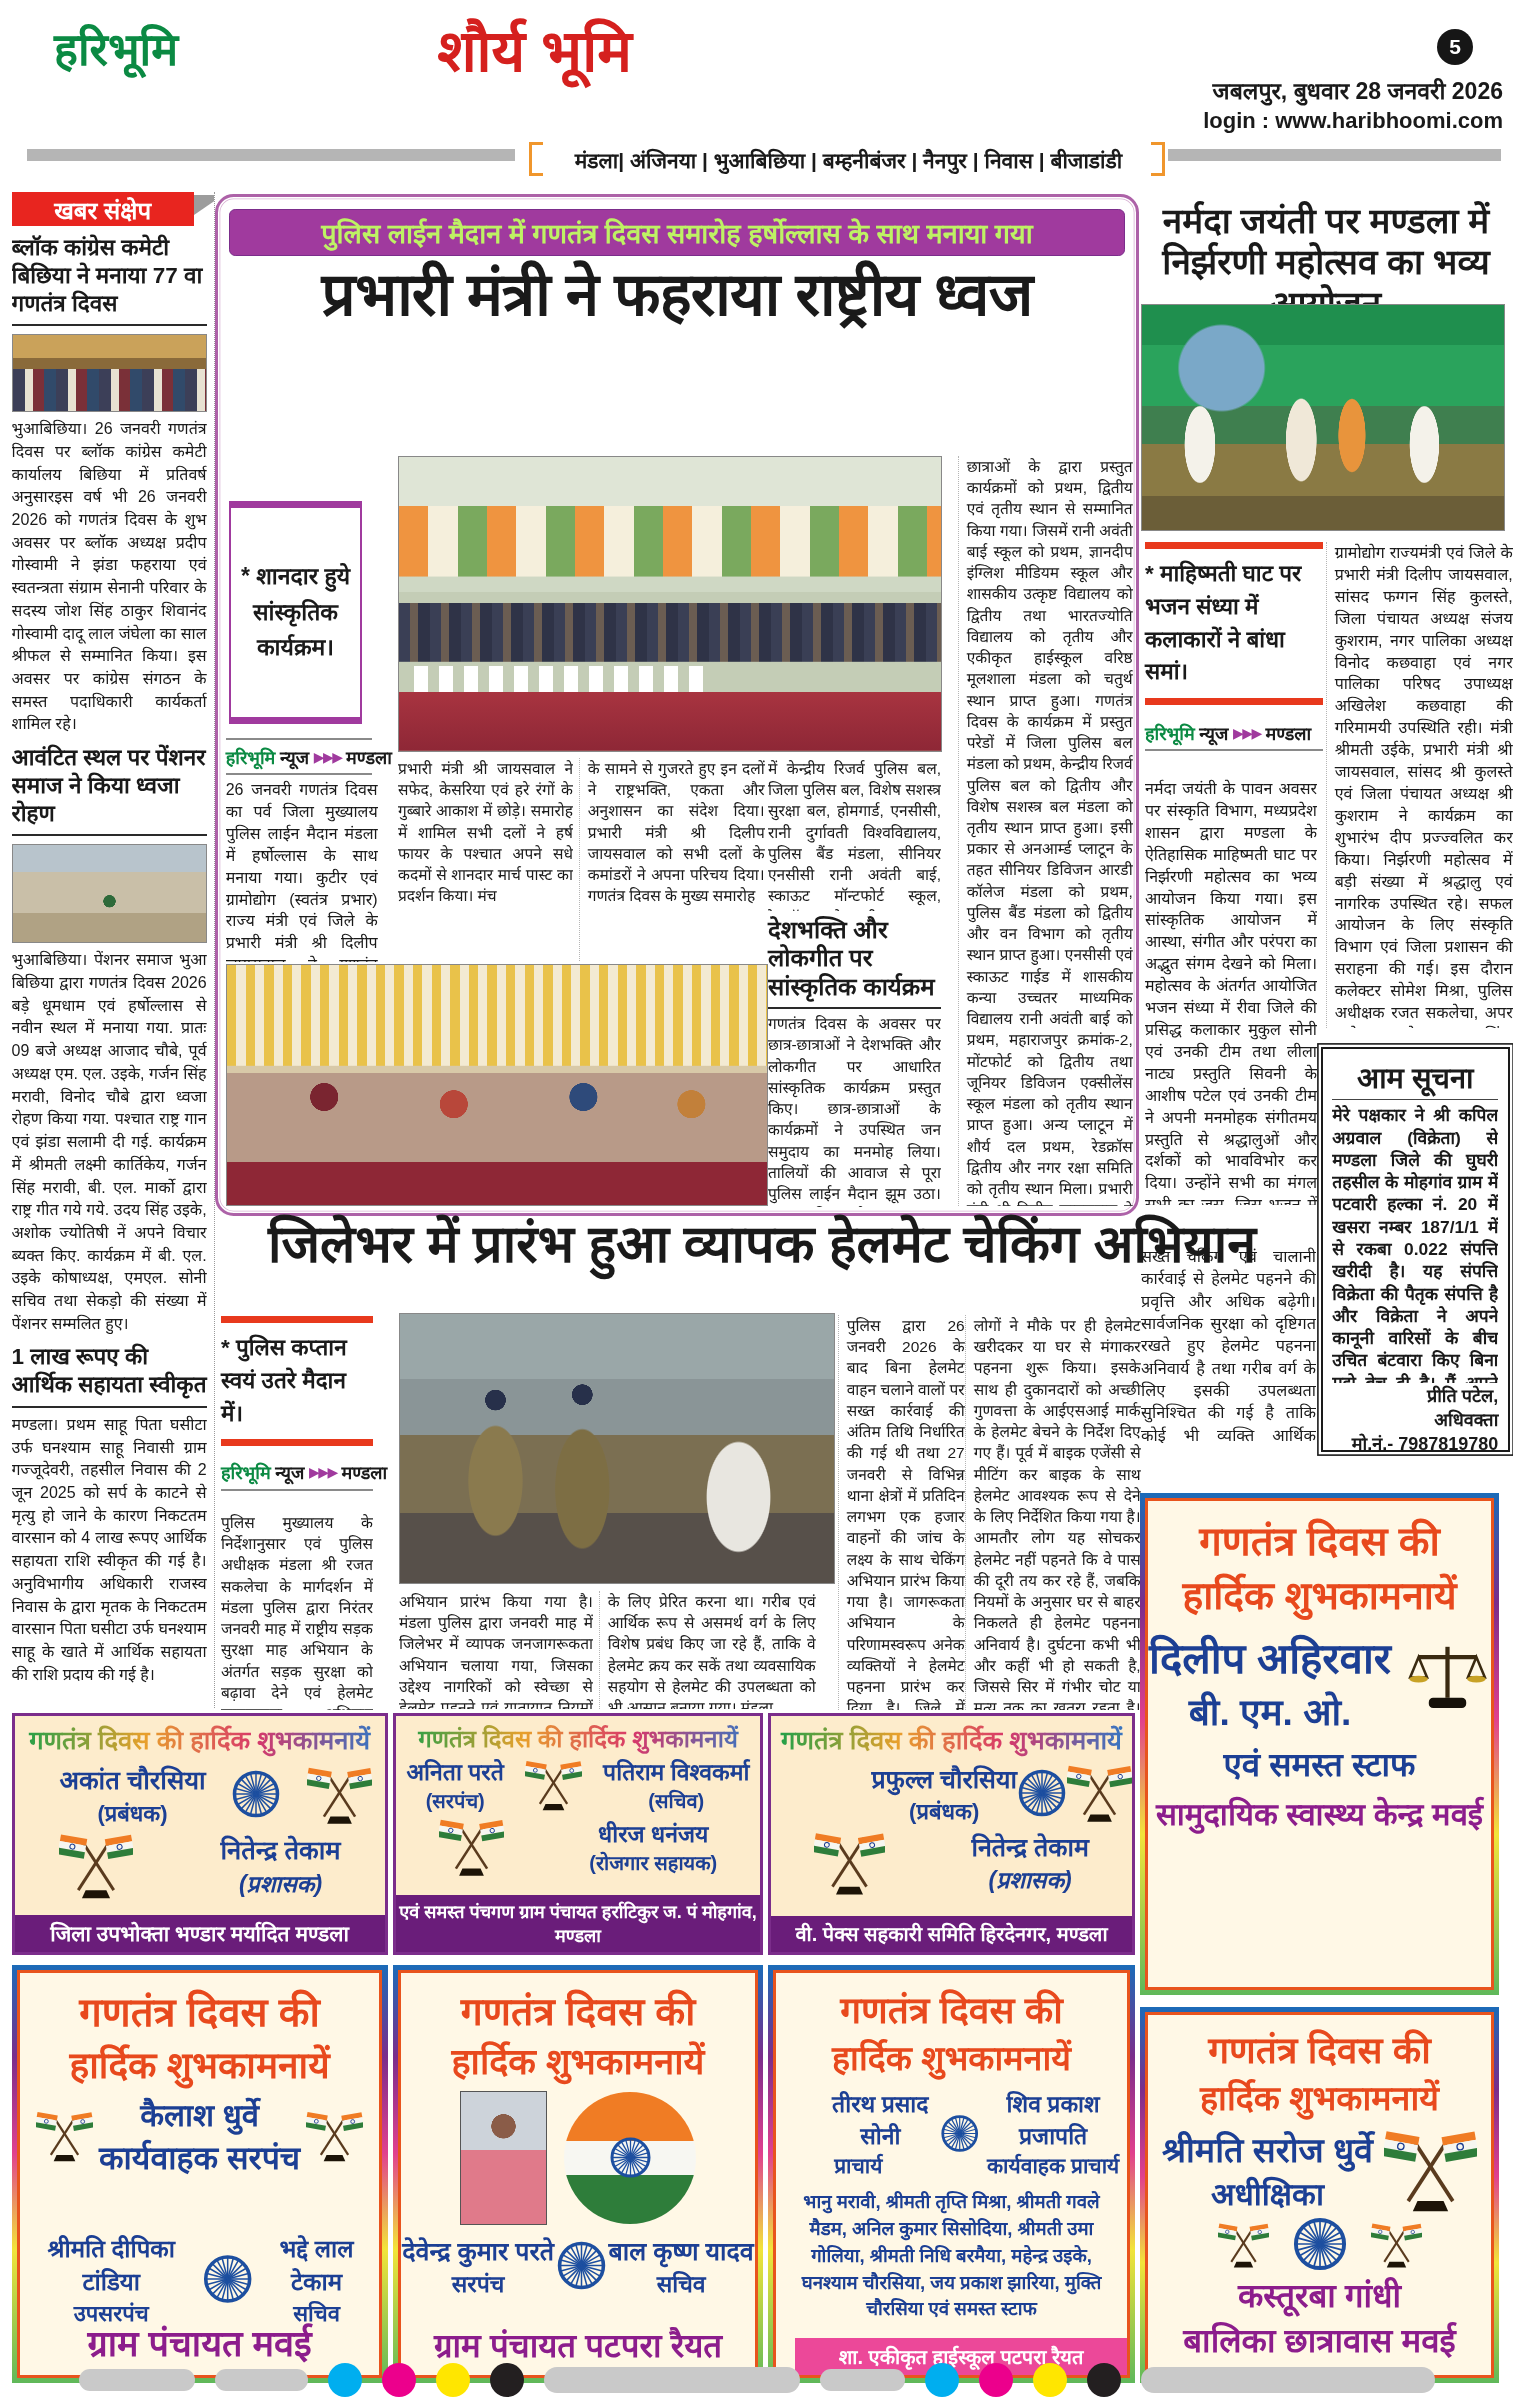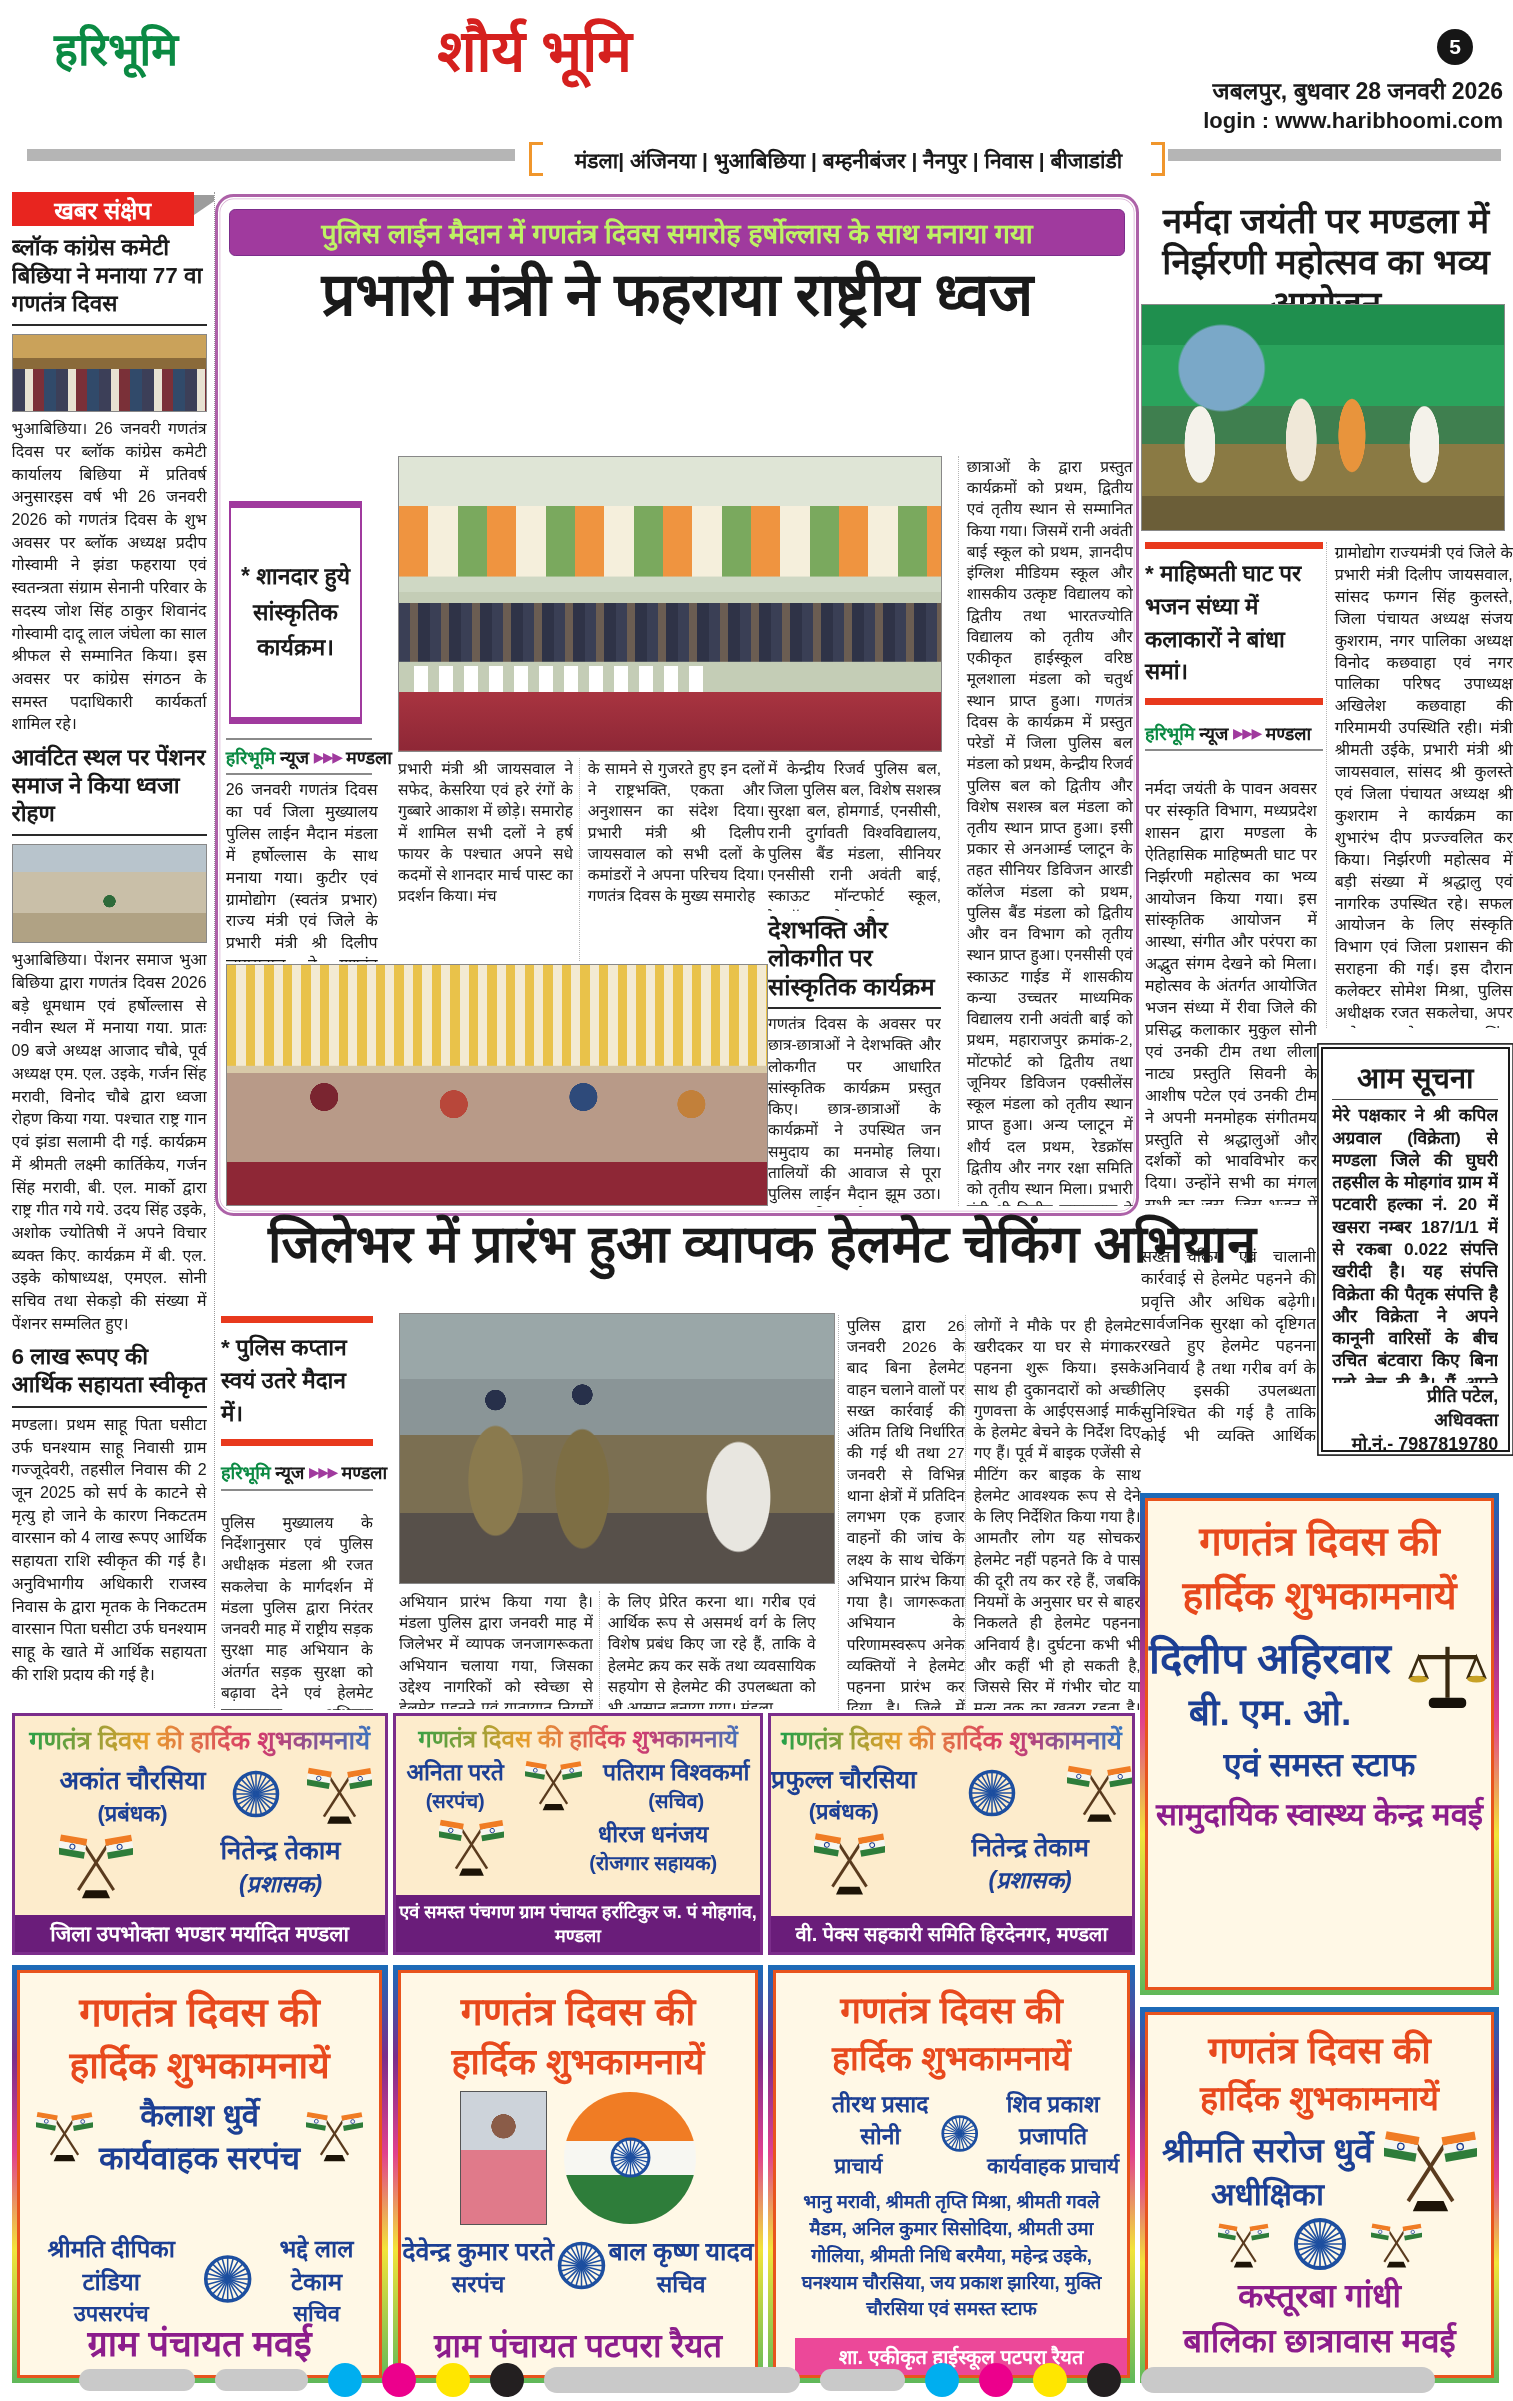--- a/index.html
+++ b/index.html
@@ -141,21 +141,21 @@
       linear-gradient(180deg,#caa25a 0 30%,#8a6a3a 30% 45%,transparent 45%),
       repeating-linear-gradient(90deg,#3c3f58 0 12.4px,#e8e2d2 12.4px 20px,#7a3038 20px 31px,#314a6a 31px 43px),
       linear-gradient(180deg,#b89868,#6a5438);"></div>
   <div class="bbody">भुआबिछिया। 26 जनवरी गणतंत्र दिवस पर ब्लॉक कांग्रेस कमेटी कार्यालय बिछिया में प्रतिवर्ष अनुसारइस वर्ष भी 26 जनवरी 2026 को गणतंत्र दिवस के शुभ अवसर पर ब्लॉक अध्यक्ष प्रदीप गोस्वामी ने झंडा फहराया एवं स्वतन्त्रता संग्राम सेनानी परिवार के सदस्य जोश सिंह ठाकुर शिवानंद गोस्वामी दादू लाल जंघेला का साल श्रीफल से सम्मानित किया। इस अवसर पर कांग्रेस संगठन के समस्त पदाधिकारी कार्यकर्ता शामिल रहे।</div>
   <div class="bhead">आवंटित स्थल पर पेंशनर समाज ने किया ध्वजा रोहण</div>
   <div class="photo" style="height:97px;margin-top:7.7px;background:
       radial-gradient(circle 20px at 50% 58%, #2e6a3a 0 30%, transparent 32%),
       linear-gradient(180deg,#b8c4cc 0 28%,#c9bfa8 28% 70%,#b0a284 70% 100%),
       #c2b498;"></div>
   <div class="bbody">भुआबिछिया। पेंशनर समाज भुआ बिछिया द्वारा गणतंत्र दिवस 2026 बड़े धूमधाम एवं हर्षोल्लास से नवीन स्थल में मनाया गया. प्रातः 09 बजे अध्यक्ष आजाद चौबे, पूर्व अध्यक्ष एम. एल. उइके, गर्जन सिंह मरावी, विनोद चौबे द्वारा ध्वजा रोहण किया गया. पश्चात राष्ट्र गान एवं झंडा सलामी दी गई. कार्यक्रम में श्रीमती लक्ष्मी कार्तिकेय, गर्जन सिंह मरावी, बी. एल. मार्को द्वारा राष्ट्र गीत गये गये. उदय सिंह उइके, अशोक ज्योतिषी नें अपने विचार ब्यक्त किए. कार्यक्रम में बी. एल. उइके कोषाध्यक्ष, एमएल. सोनी सचिव तथा सेकड़ो की संख्या में पेंशनर सम्मलित हुए।</div>
-  <div class="bhead">6 लाख रूपए की आर्थिक सहायता स्वीकृत</div>
+  <div class="bhead">1 लाख रूपए की आर्थिक सहायता स्वीकृत</div>
   <div class="bbody">मण्डला। प्रथम साहू पिता घसीटा उर्फ घनश्याम साहू निवासी ग्राम गज्जूदेवरी, तहसील निवास की 2 जून 2025 को सर्प के काटने से मृत्यु हो जाने के कारण निकटतम वारसान को 4 लाख रूपए आर्थिक सहायता राशि स्वीकृत की गई है। अनुविभागीय अधिकारी राजस्व निवास के द्वारा मृतक के निकटतम वारसान पिता घसीटा उर्फ घनश्याम साहू के खाते में आर्थिक सहायता की राशि प्रदाय की गई है।</div>
 </div>
 
 <div class="abs mainbox" style="left:215px;top:194px;width:918px;height:1016px;">
   <div class="kicker abs" style="left:11px;top:12.4px;right:11px;height:45px;">पुलिस लाईन मैदान में गणतंत्र दिवस समारोह हर्षोल्लास के साथ मनाया गया</div>
   <div class="mhead abs" style="left:7.7px;top:67px;right:7.7px;">प्रभारी मंत्री ने फहराया राष्ट्रीय ध्वज</div>
   <div class="notebox abs" style="left:11px;top:304px;width:133px;height:223px;padding:0 6.2px;box-sizing:border-box;">*  शानदार हुये सांस्कृतिक कार्यक्रम।</div>
   <div class="byline abs" style="left:7.7px;top:541px;width:146px;">
     <span class="byb">हरिभूमि</span>
     <span>न्यूज</span>
@@ -295,21 +295,21 @@
         <div class="adblue" style="font-size:20px;">(रोजगार सहायक)</div>
       </div>
     </div>
     <div class="adfooter" style="font-size:18px;">एवं समस्त पंचगण ग्राम पंचायत हर्राटिकुर ज. पं मोहगांव, मण्डला</div>
   </div>
 </div>
 
 <div class="abs" style="left:768px;top:1713px;width:367px;height:242px;">
   <div class="adcard1">
     <div class="adgrad" style="margin-top:6.2px;">गणतंत्र दिवस की हार्दिक शुभकामनायें</div>
-    <div style="display:flex;align-items:center;justify-content:space-between;margin-top:3.1px;">
+    <div style="display:flex;align-items:center;justify-content:flex-end;margin-top:3.1px;">
       <div>
         <div class="adblue" style="font-size:25px;">प्रफुल्ल चौरसिया</div>
         <div class="adblue" style="font-size:22px;">(प्रबंधक)</div>
       </div>
       <svg class="icon" width="50" height="50" viewBox="0 0 64 64">
           <use href="#sym-chakra"></use>
         </svg>
       <svg class="icon" width="65" height="65" viewBox="0 0 84 84">
           <use href="#sym-flags"></use>
         </svg>

